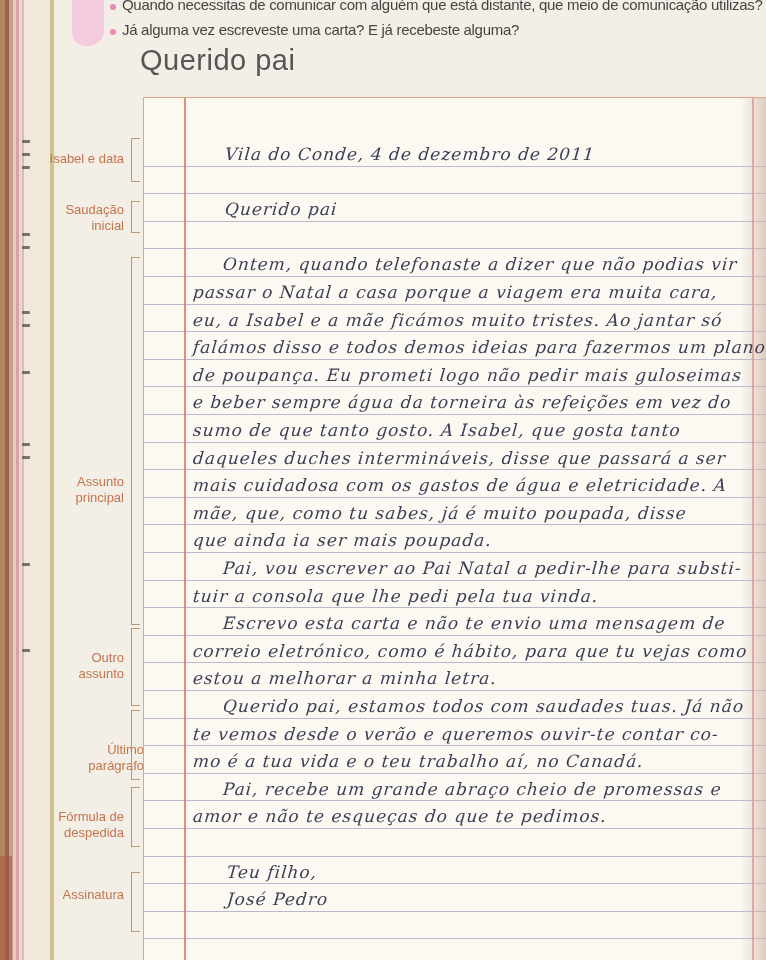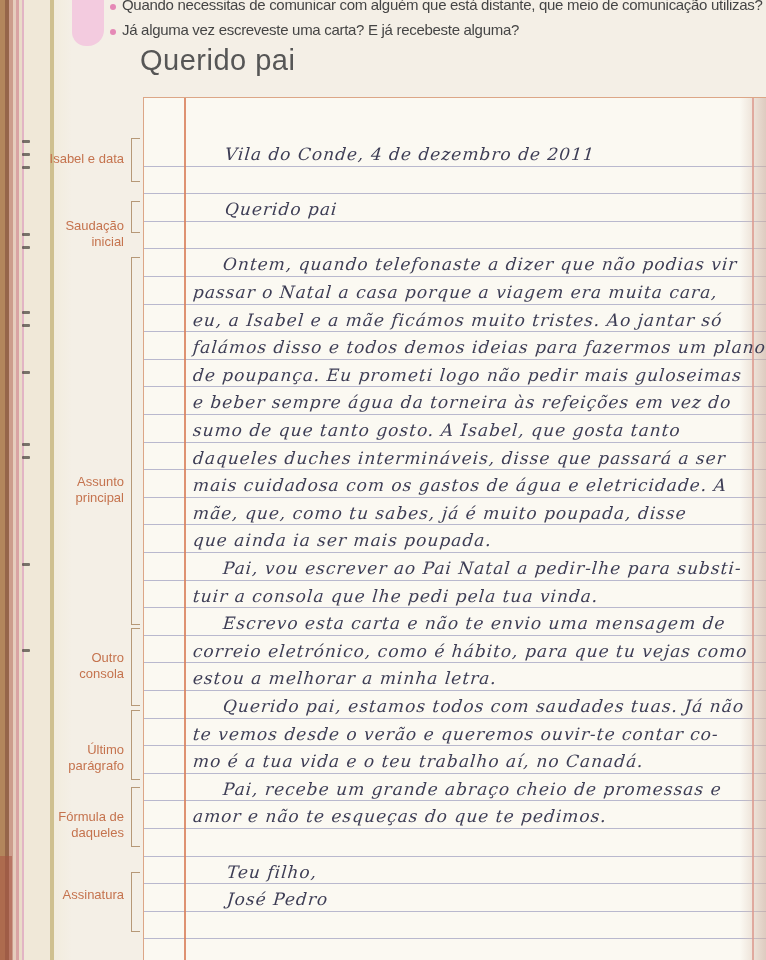--- a/index.html
+++ b/index.html
@@ -30,24 +30,24 @@
   .q-dot.d1{top:4px;}
   .q-dot.d2{top:29px;}
   .q-text{position:absolute;left:122px;font-size:15px;letter-spacing:-0.3px;color:#454545;white-space:nowrap;}
   .q1{top:-4px;}
   .q2{top:21px;}
   .page-title{position:absolute;left:140px;top:44px;font-size:29px;letter-spacing:.5px;color:#565656;}
 
   
   .side-label{position:absolute;left:0;width:124px;text-align:right;color:#c5734e;font-size:13px;line-height:16px;white-space:pre-line;}
   .lbl-local{top:151px;}
-  .lbl-saudacao{top:218px;}
+  .lbl-saudacao{top:202px;}
   .lbl-assunto{top:474px;}
   .lbl-outro{top:650px;}
-  .lbl-ultimo{top:742px;}
+  .lbl-ultimo{top:742px;margin-left:20px;}
   .lbl-formula{top:809px;}
   .lbl-assinatura{top:887px;}
   .bracket{position:absolute;left:131px;width:8px;border:1px solid #b08f6b;border-right:none;opacity:.9;background:transparent;}
   .bk-local{top:138px;height:42px;}
   .bk-saudacao{top:201px;height:30px;}
   .bk-assunto{top:257px;height:366px;}
   .bk-outro{top:628px;height:76px;}
   .bk-ultimo{top:710px;height:68px;}
   .bk-formula{top:787px;height:58px;}
   .bk-assinatura{top:872px;height:58px;}
@@ -106,25 +106,25 @@
 <div class="q-text q2">Já alguma vez escreveste uma carta? E já recebeste alguma?</div>
 
 <div class="page-title">Querido pai</div>
 
 <div class="side-label lbl-local">Isabel e data</div>
 <div class="side-label lbl-saudacao">Saudação
 inicial</div>
 <div class="side-label lbl-assunto">Assunto
 principal</div>
 <div class="side-label lbl-outro">Outro
-consola</div>
+assunto</div>
 <div class="side-label lbl-ultimo">Último
 parágrafo</div>
 <div class="side-label lbl-formula">Fórmula de
-daqueles</div>
+despedida</div>
 <div class="side-label lbl-assinatura">Assinatura</div>
 
 <div class="bracket bk-local"></div>
 <div class="bracket bk-saudacao"></div>
 <div class="bracket bk-assunto"></div>
 <div class="bracket bk-outro"></div>
 <div class="bracket bk-ultimo"></div>
 <div class="bracket bk-formula"></div>
 <div class="bracket bk-assinatura"></div>
 

